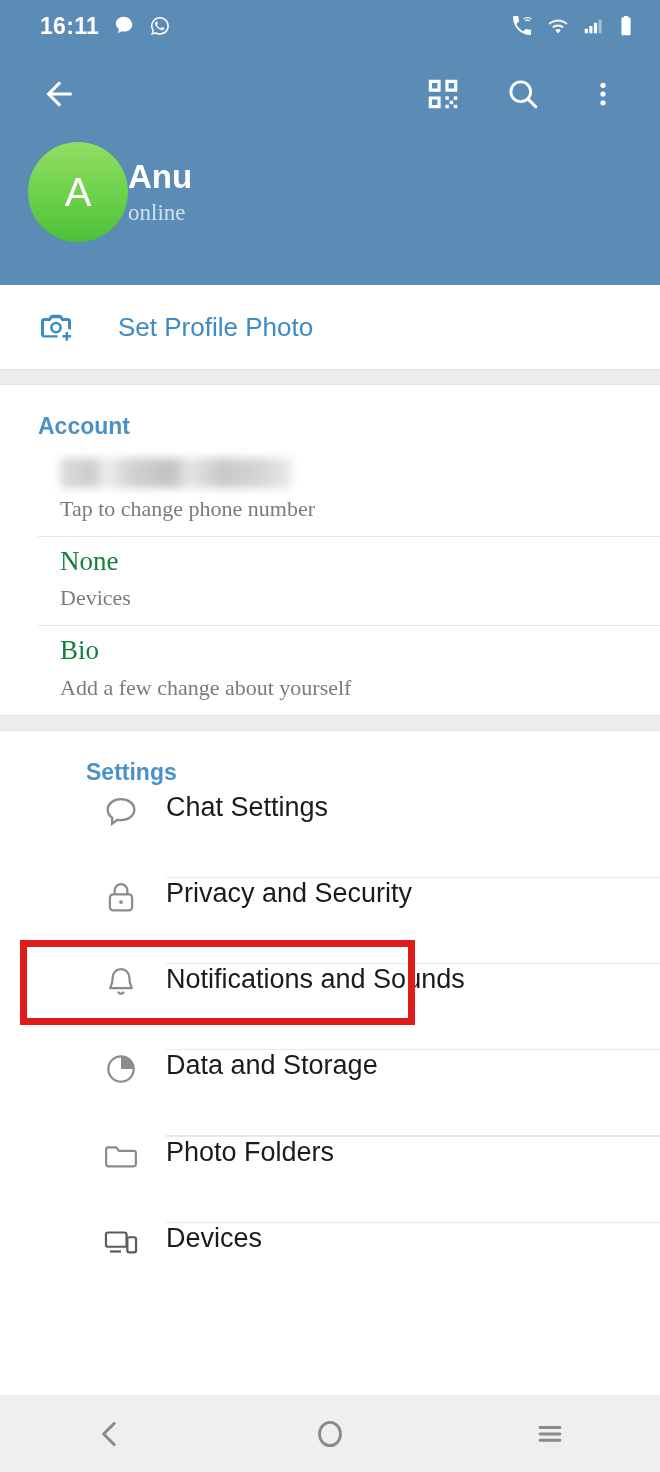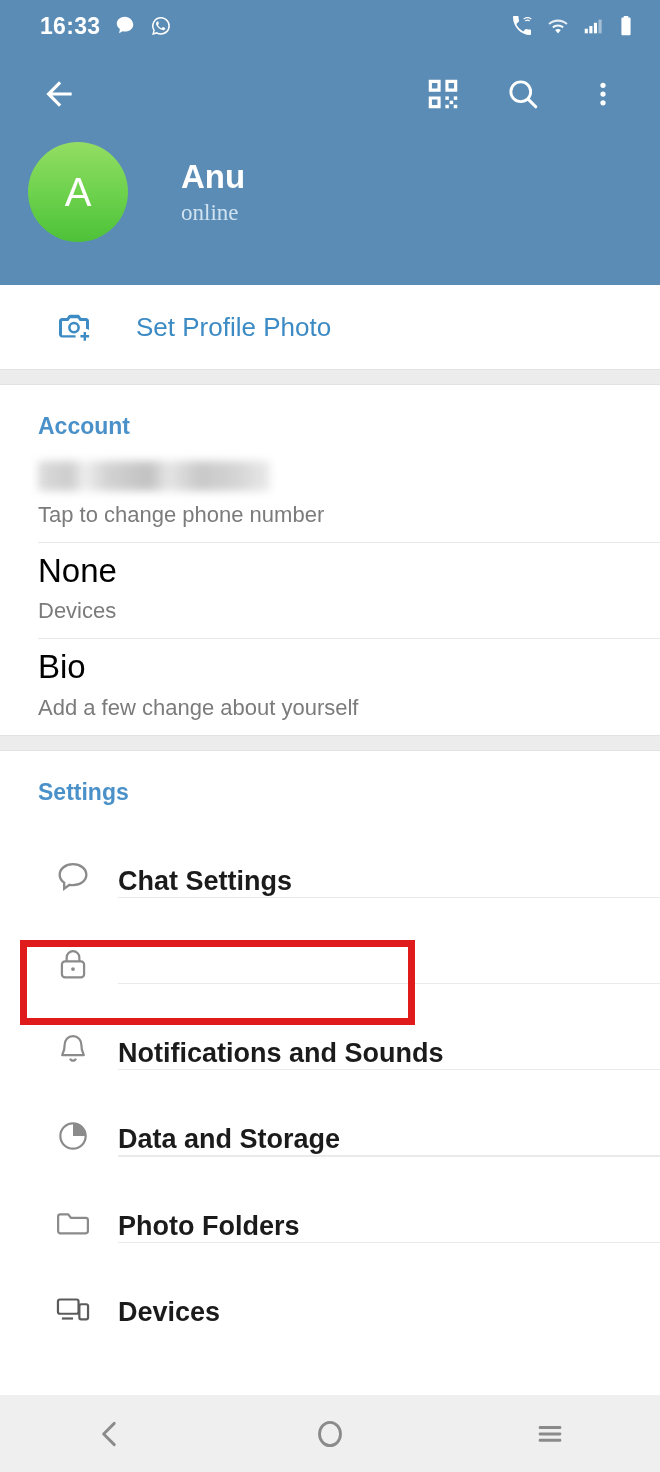--- a/index.html
+++ b/index.html
@@ -31,50 +31,50 @@
   .tb-btn { width:58px; height:58px; display:flex; align-items:center; justify-content:center; }
   .tb-btn.sep { margin-left:22px; }
 
   .profile { display:flex; align-items:center; padding:0 0 0 28px; margin-top:6px; }
   .avatar {
     width:100px; height:100px; border-radius:50%;
     background:linear-gradient(180deg,#93dd63 0%,#6ed24d 50%,#4ec139 100%);
     display:flex; align-items:center; justify-content:center;
     color:#fff; font-size:40px; font-weight:500;
   }
-  .pf-text { margin-left:53px; }
+  .pf-text { }
   .pf-name { color:#fff; font-size:33px; font-weight:bold; line-height:1.15; }
   .pf-status { color:#cfe2f1; font-size:23px; margin-top:5px;font-family:Liberation Serif, serif; }
 
   
   .band { height:16px; background:#ececed; border-top:1px solid #e2e2e2; border-bottom:1px solid #e2e2e2; }
 
-  .photo-row { height:84px; display:flex; align-items:center; padding-left:56px; background:#fff;border-radius:23px; }
+  .photo-row { height:84px; display:flex; align-items:center; padding-left:38px; background:#fff;border-radius:23px; }
   .photo-row .lbl { color:#3d8bc4; font-size:26px; margin-left:44px; }
 
   .section { background:#fff; }
   .sec-title { color:#4a91c9; font-size:23px; font-weight:bold; padding:28px 0 6px 38px; }
 
-  .acct-row { padding:8px 0 14px 38px; }
-  .acct-main { font-size:33px; color:#000000; line-height:1.2; }
+  .acct-row { padding:8px 0 14px 60px;font-family:Liberation Serif, serif; }
+  .acct-main { font-size:27px; color:#15803d; line-height:1.2; }
   .acct-sub { font-size:22px; color:#7b7b7b; margin-top:8px; }
   .blurred {
     display:inline-block; width:232px; height:30px;
     background:linear-gradient(90deg,#d9d9d9 0%,#c9c9c9 14%,#eeeeee 20%,#cfcfcf 30%,
                #bdbdbd 48%,#e4e4e4 56%,#c4c4c4 70%,#d2d2d2 86%,#e8e8e8 100%);
     filter:blur(4px); opacity:.92; border-radius:3px; vertical-align:middle;
   }
   .hr { height:1px; background:#e8e8e8; margin-left:38px; }
   .hr-ind { height:1px; background:#eaeaea; margin-left:118px; }
 
-  .item { height:85px; display:flex; align-items:flex-end; position:relative;font-weight:bold; }
+  .item { height:85px; display:flex; align-items:flex-start; position:relative; }
   .item .ic { width:80px; display:flex; align-items:center; justify-content:center; margin-left:33px; }
   .item .txt { font-size:27px; color:#1b1b1b; margin-left:5px; }
 
-  .clip { position:relative; overflow:hidden; }
+  .clip { position:relative; overflow:hidden;padding-left:48px; }
 
   
   .redbox {
     position:absolute; left:20px; top:940px; width:395px; height:85px;
     border:7px solid #e01b1b; pointer-events:none; z-index:5;
   }
 
   
   .navbar {
     position:absolute; left:0; bottom:0; width:660px; height:77px;
@@ -84,21 +84,21 @@
 </style>
 </head>
 <body>
 
 <div id="screen">
 
   <div class="header">
 
     <div class="statusbar">
       <div class="sb-left">
-        <span class="sb-time">16:33</span>
+        <span class="sb-time">16:11</span>
         <svg class="sb-ic" width="22" height="22" viewBox="0 0 24 24">
           <path d="M12 2C6.9 2 3 5.3 3 9.4c0 2.4 1.3 4.5 3.4 5.9L5.6 20l3.8-2.2c.8.2 1.7.3 2.6.3 5.1 0 9-3.3 9-7.4S17.1 2 12 2z" fill="#fff"></path>
         </svg>
         <svg class="sb-ic" width="22" height="22" viewBox="0 0 24 24">
           <path d="M12 2.2A9.7 9.7 0 0 0 3.6 16.8L2.3 21.7l5-1.3A9.7 9.7 0 1 0 12 2.2zm0 1.7a8 8 0 0 1 0 16 8 8 0 0 1-4.2-1.2l-.3-.2-3 .8.8-2.9-.2-.3A8 8 0 0 1 12 3.9z" fill="#fff"></path>
           <path d="M9.3 7.4c-.2-.4-.4-.4-.6-.4h-.5c-.2 0-.5.1-.7.4-.3.3-.9.9-.9 2.1s.9 2.4 1 2.6c.1.2 1.7 2.8 4.3 3.8 2.1.8 2.6.7 3 .6.5 0 1.4-.6 1.6-1.1.2-.6.2-1 .1-1.1l-.6-.3-1.6-.8c-.2-.1-.4-.1-.6.1l-.8 1c-.1.2-.3.2-.5.1-.3-.1-1.2-.5-2.2-1.4-.8-.7-1.4-1.6-1.5-1.9-.1-.2 0-.4.1-.5l.4-.5.3-.5v-.5l-.3-.7z" fill="#fff"></path>
         </svg>
       </div>
       <div class="sb-right">
         <svg class="sb-ic" width="24" height="24" viewBox="0 0 24 24">
@@ -217,20 +217,21 @@
     <div class="hr-ind"></div>
 
     <div class="item">
       <div class="ic">
         <svg width="38" height="38" viewBox="0 0 24 24">
           <rect x="5" y="10.3" width="14" height="10.2" rx="2" fill="none" stroke="#8b8b8b" stroke-width="1.4"></rect>
           <path d="M8 10.3V7.9a4 4 0 0 1 8 0v2.4" fill="none" stroke="#8b8b8b" stroke-width="1.4"></path>
           <circle cx="12" cy="15.2" r="1.2" fill="#8b8b8b"></circle>
         </svg>
       </div>
+      <span class="txt">Privacy and Security</span>
     </div>
     <div class="hr-ind"></div>
 
     <div class="item">
       <div class="ic">
         <svg width="38" height="38" viewBox="0 0 24 24">
           <path d="M12 3.3c-3.2 0-5.3 2.4-5.3 5.6 0 4.3-1.5 5.3-1.5 6.4h13.6c0-1.1-1.5-2.1-1.5-6.4 0-3.2-2.1-5.6-5.3-5.6z" fill="none" stroke="#8b8b8b" stroke-width="1.4" stroke-linejoin="round"></path>
           <path d="M10.2 17.4a1.9 1.9 0 0 0 3.6 0" fill="none" stroke="#8b8b8b" stroke-width="1.4"></path>
         </svg>
       </div>

